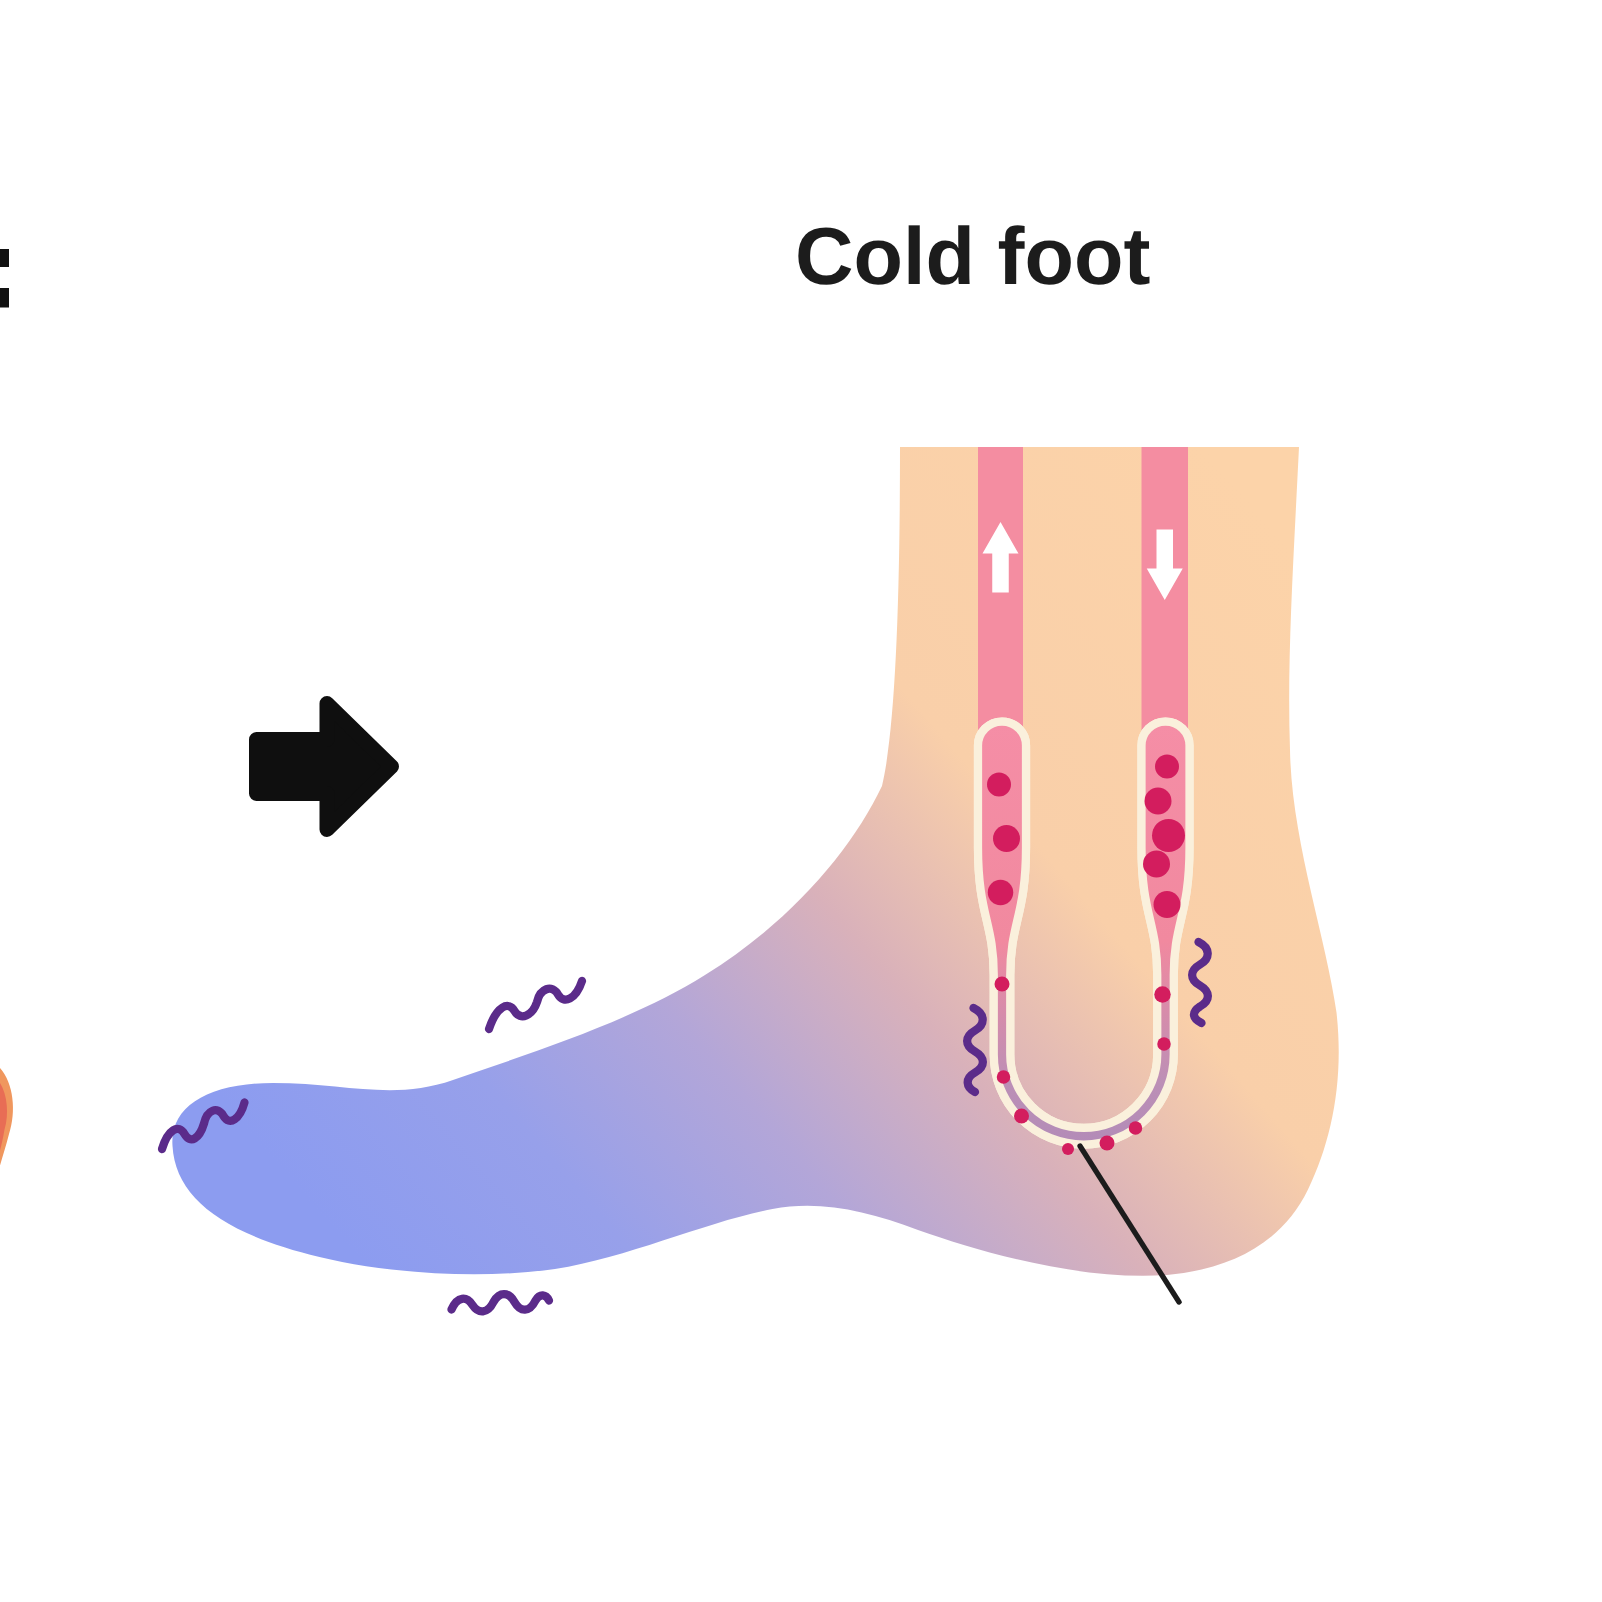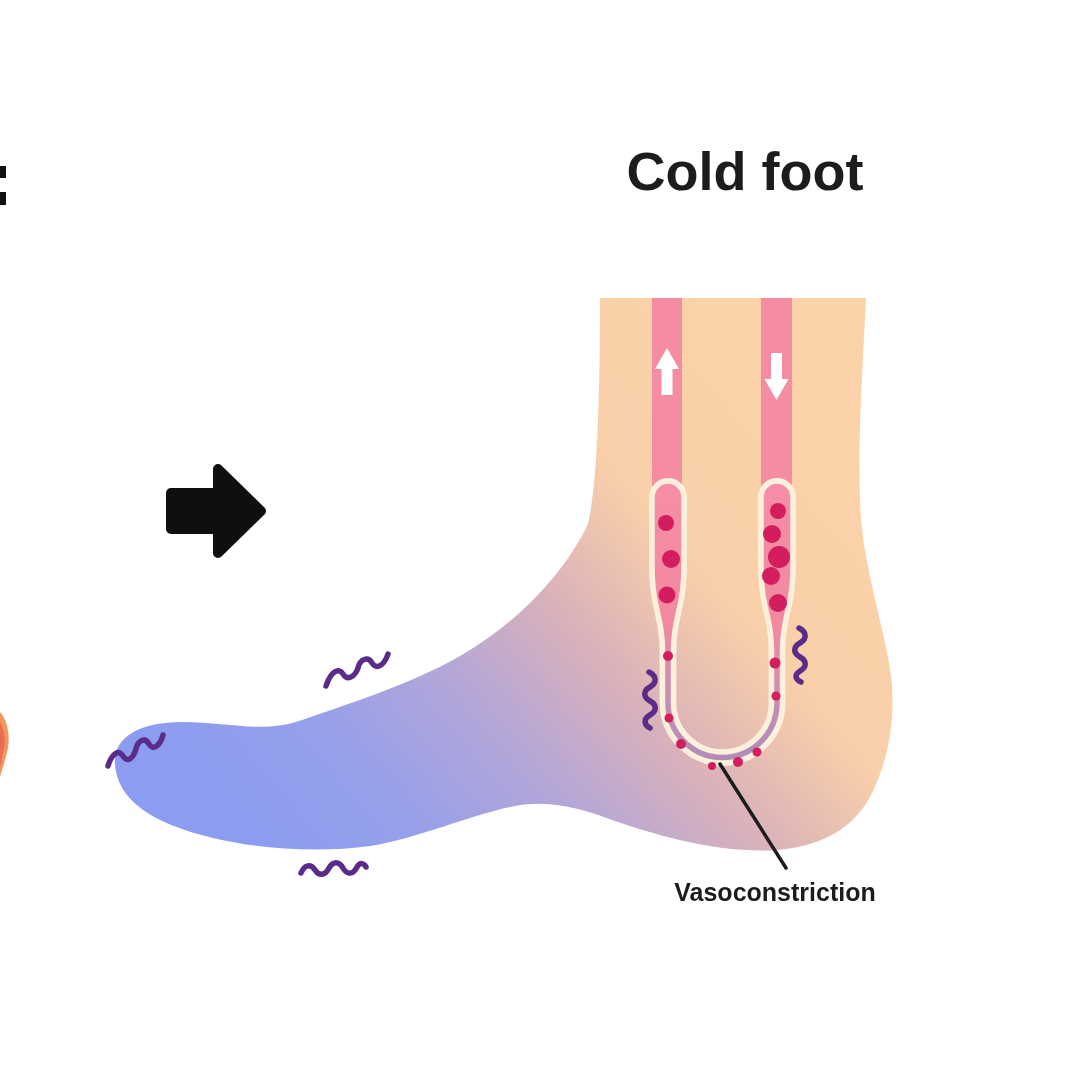--- a/index.html
+++ b/index.html
@@ -1,18 +1,18 @@
 <!DOCTYPE html>
 <html><head>
 <meta charset="utf-8">
 <style>
   html,body{margin:0;padding:0;background:#fff;}
   .canvas{position:relative;width:1068px;height:1068px;background:#ffffff;overflow:hidden;
           font-family:"Liberation Sans","DejaVu Sans",sans-serif;}
-  .panel-title{position:absolute;left:545px;top:140px;width:400px;text-align:center;
+  .panel-title{position:absolute;left:530px;top:140px;width:400px;
                font-size:54px;font-weight:700;color:#1c1c1c;letter-spacing:0px;}
   .vaso-label{position:absolute;left:615px;top:878px;width:320px;text-align:center;
               font-size:25px;font-weight:700;color:#1c1c1c;}
   svg{position:absolute;left:0;top:0;}
 </style>
 </head>
 <body>
 
 <div class="canvas">
 
@@ -130,15 +130,14 @@
     <path d="M108,766 C112,753 119,749 123,756 C127,763 133,759 136,749 C138,740 145,737 149,744 C153,751 160,746 163,735"></path>
     <path d="M301,873 C305,864 311,864 315,870 C319,876 325,876 329,868 C333,861 339,861 343,868 C347,875 353,875 357,867 C360,862 364,863 366,867"></path>
     <path d="M649,672 C657,676 657,683 650,687 C643,691 643,697 650,701 C657,705 657,711 650,715 C643,719 644,725 650,728"></path>
     <path d="M799,628 C807,632 807,639 800,643 C793,647 793,653 800,657 C807,661 807,667 800,671 C794,675 795,679 801,682"></path>
   </g>
 
   <line x1="720" y1="764" x2="786" y2="868" stroke="#1c1c1c" stroke-width="3.5" stroke-linecap="round"></line>
 </svg>
 
 <div class="panel-title">Cold foot</div>
-<div class="vaso-label">Vasoconstriction</div>
 
 </div>
 
 </body></html>

